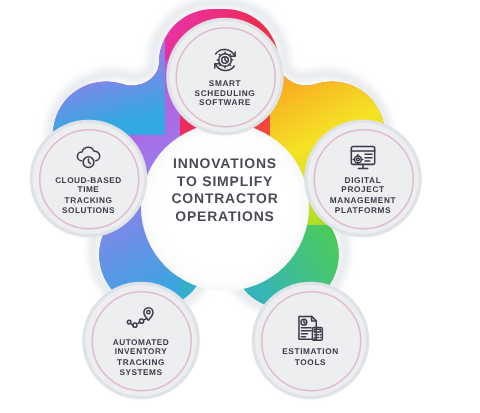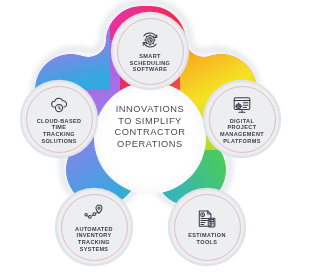--- a/index.html
+++ b/index.html
@@ -31,21 +31,21 @@
 
   
   .center-label {
     position: absolute;
     left: 92px;
     top: 104px;
     width: 116px;
     text-align: center;
     color: #4a4a55;
     font-size: 9.3px;
-    font-weight: normal;
+    font-weight: bold;
     line-height: 11.6px;
     letter-spacing: 0.55px;
     white-space: pre-line;
     pointer-events: none;
   }
 
   
   .node {
     position: absolute;
     width: 74px;

